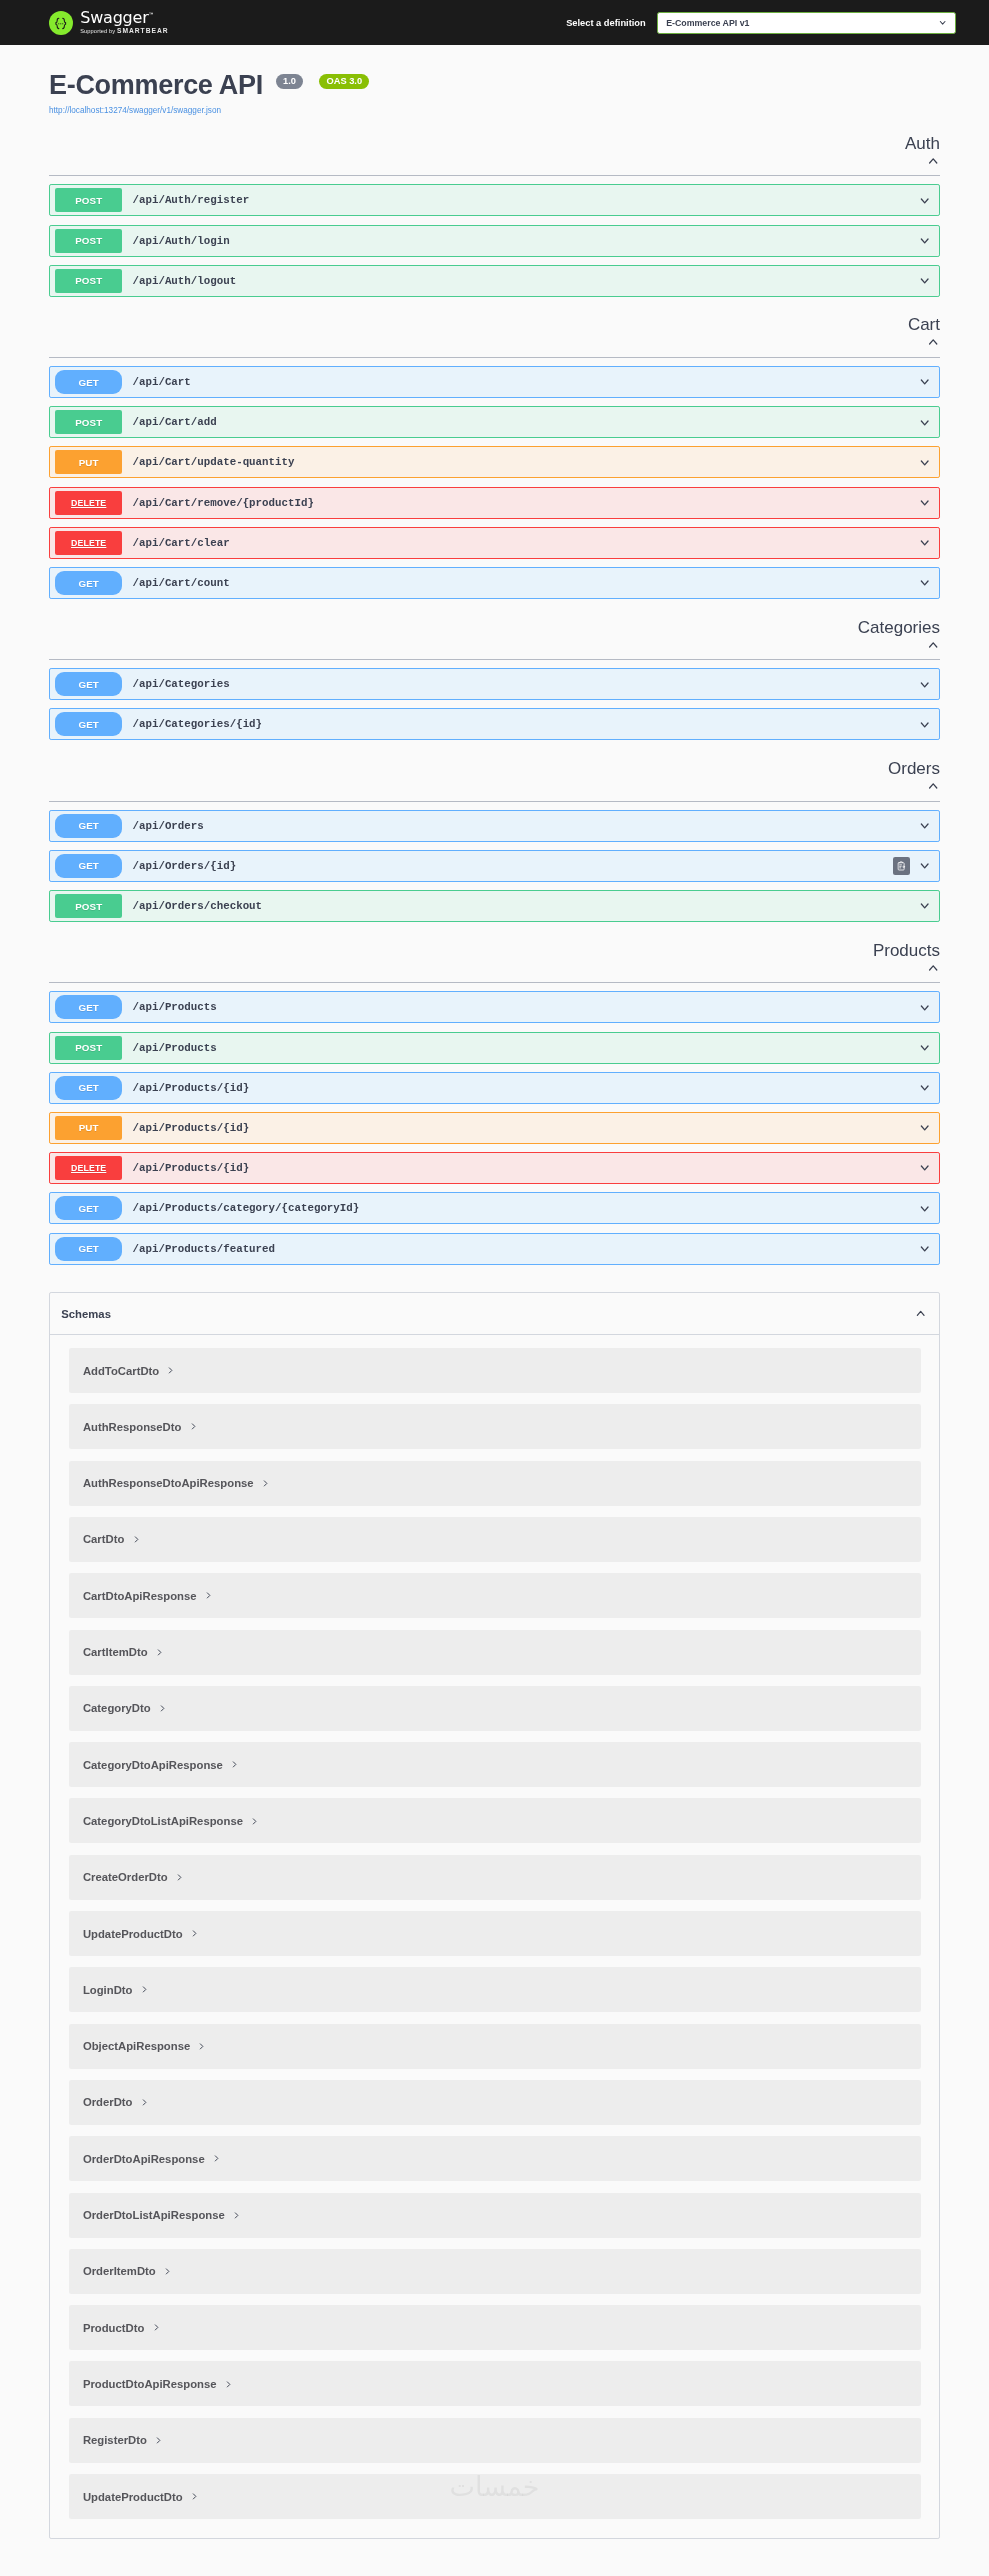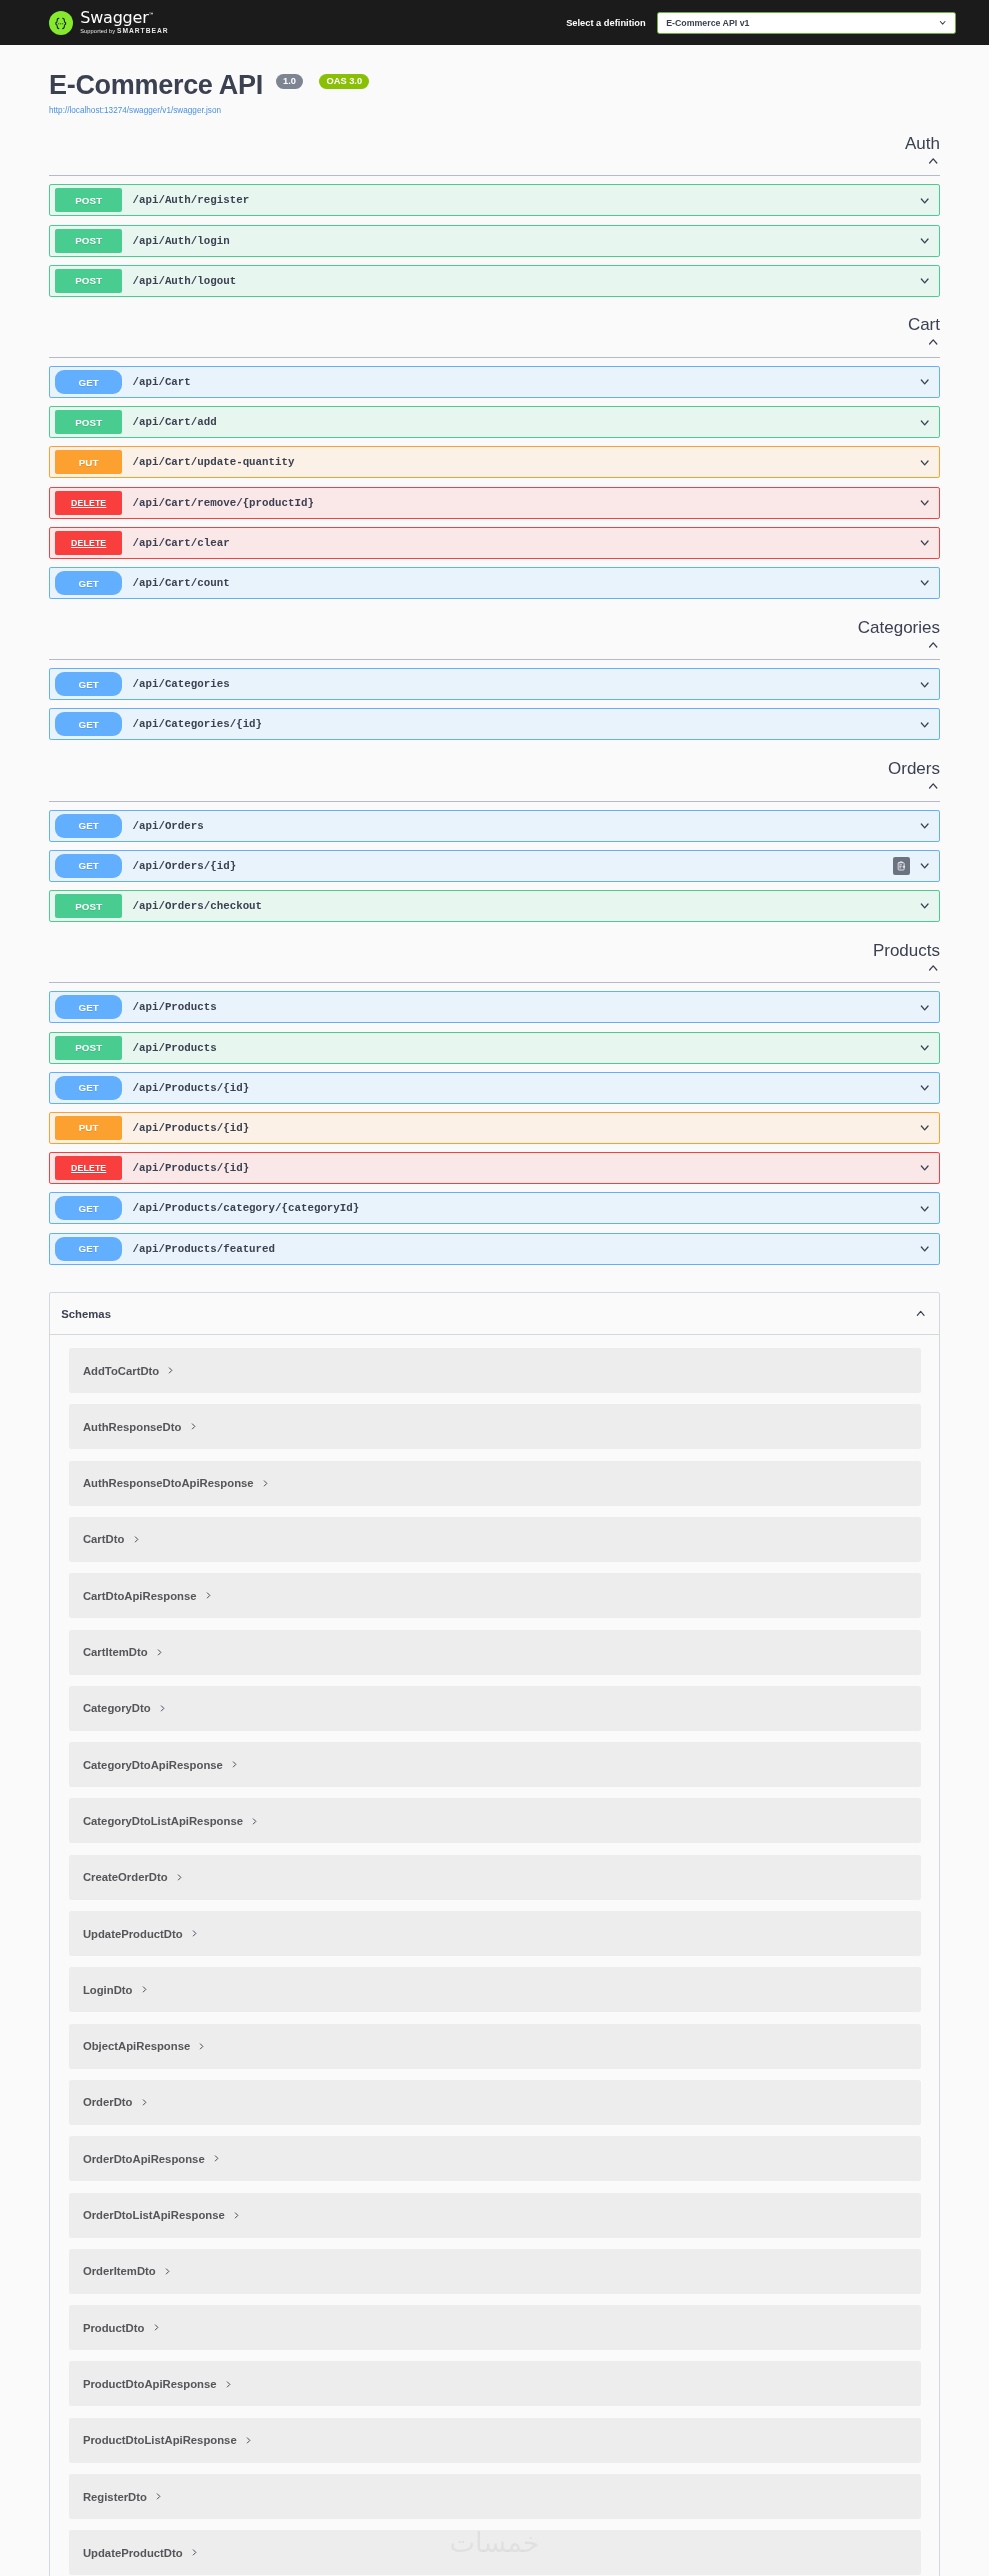--- a/index.html
+++ b/index.html
@@ -679,26 +679,20 @@
             <polyline points="9 5 16 12 9 19"></polyline>
           </svg>
         </div>
         <div class="model-row">
           <span class="model-name">ProductDtoApiResponse</span>
           <svg class="model-caret" viewBox="0 0 24 24" fill="none" stroke="currentColor" stroke-width="2.6" stroke-linecap="round" stroke-linejoin="round">
             <polyline points="9 5 16 12 9 19"></polyline>
           </svg>
         </div>
         <div class="model-row">
-          <span class="model-name">ProductDtoListApiResponse</span>
-          <svg class="model-caret" viewBox="0 0 24 24" fill="none" stroke="currentColor" stroke-width="2.6" stroke-linecap="round" stroke-linejoin="round">
-            <polyline points="9 5 16 12 9 19"></polyline>
-          </svg>
-        </div>
-        <div class="model-row">
           <span class="model-name">RegisterDto</span>
           <svg class="model-caret" viewBox="0 0 24 24" fill="none" stroke="currentColor" stroke-width="2.6" stroke-linecap="round" stroke-linejoin="round">
             <polyline points="9 5 16 12 9 19"></polyline>
           </svg>
         </div>
         <div class="model-row">
           <span class="model-name">UpdateProductDto</span>
           <svg class="model-caret" viewBox="0 0 24 24" fill="none" stroke="currentColor" stroke-width="2.6" stroke-linecap="round" stroke-linejoin="round">
             <polyline points="9 5 16 12 9 19"></polyline>
           </svg>

